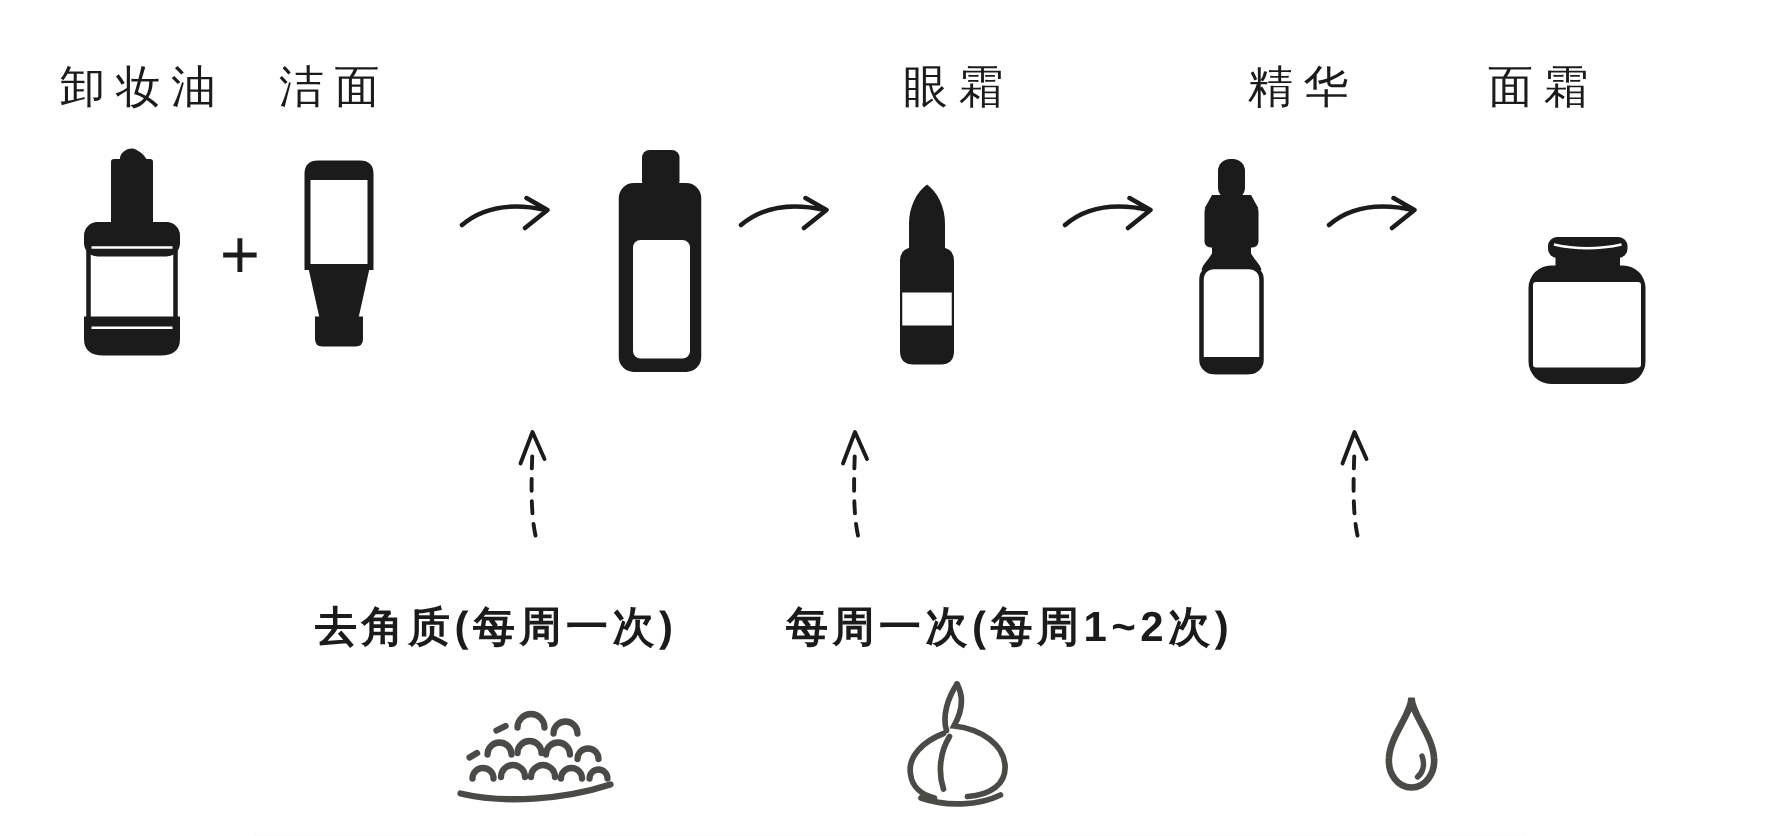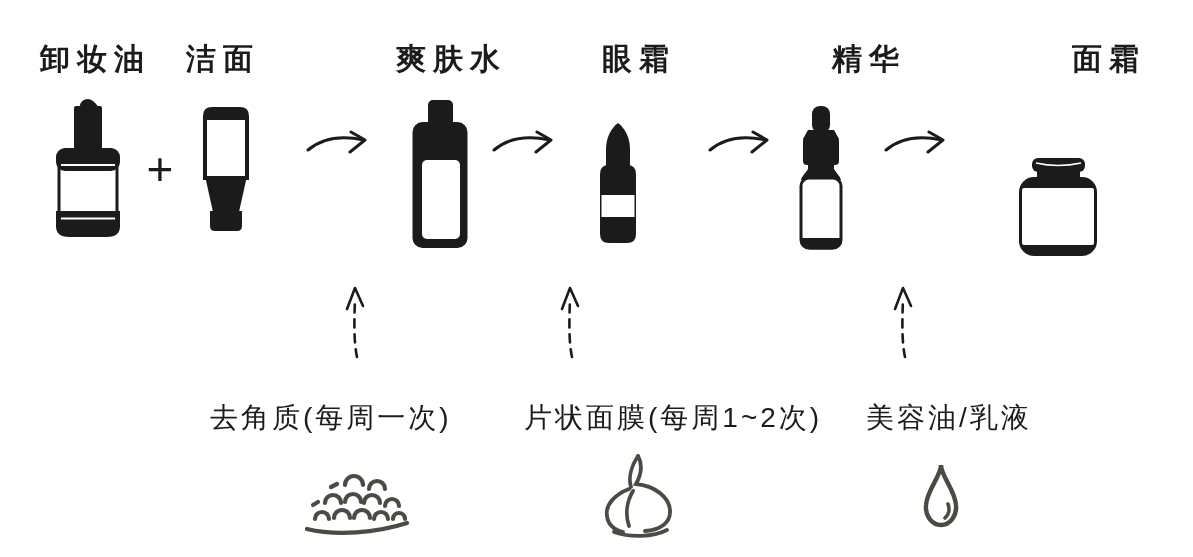--- a/index.html
+++ b/index.html
@@ -14,31 +14,31 @@
     overflow:hidden;
     margin:0 auto;
   }
   .abs{position:absolute;}
   .ink{color:var(--ink,#1b1b1b);}
   .sketch{color:var(--sketch,#4a4a46);}
   .step-label{
     position:absolute;
     top:44px;
     font-size:30px;
-    font-weight:700;
+    font-weight:400;
     letter-spacing:7px;
     color:var(--ink,#1b1b1b);
     white-space:nowrap;
     line-height:1;
   }
   .opt-label{
     position:absolute;
     top:404px;
     font-size:28px;
-    font-weight:400;
+    font-weight:700;
     letter-spacing:3px;
     color:var(--ink,#1b1b1b);
     white-space:nowrap;
     line-height:1;
   }
   .plus{
     position:absolute;
     left:134px;top:146px;
     width:52px;
     text-align:center;
@@ -49,24 +49,23 @@
   }
   svg{display:block;}
 </style>
 </head>
 <body>
 
 <div class="canvas">
 
   <div class="step-label" style="left:40px">卸妆油</div>
   <div class="step-label" style="left:186px">洁面</div>
-  <div class="step-label" style="left:396px">爽肤水</div>
   <div class="step-label" style="left:602px">眼霜</div>
   <div class="step-label" style="left:832px">精华</div>
-  <div class="step-label" style="left:1072px">面霜</div>
+  <div class="step-label" style="left:992px">面霜</div>
 
   <svg class="abs ink" style="left:55px;top:98px" width="66" height="140" viewBox="0 0 66 140">
     <rect x="4" y="60" width="58" height="60" fill="#fff" stroke="currentColor" stroke-width="3"></rect>
     <path d="M25,10 C24,4 29,1 33,1 C36,1 43,6 43,10 Z" fill="currentColor"></path>
     <rect x="19" y="8" width="28" height="45" rx="2" fill="currentColor"></rect>
     <rect x="1" y="50" width="64" height="23" rx="9" fill="currentColor"></rect>
     <line x1="6" y1="67" x2="60" y2="67" stroke="#fff" stroke-width="1.8"></line>
     <path d="M1,113 L65,113 L65,128 Q65,139 52,139 L14,139 Q1,139 1,128 Z" fill="currentColor"></path>
     <line x1="6" y1="120.5" x2="60" y2="120.5" stroke="#fff" stroke-width="1.8"></line>
   </svg>
@@ -133,22 +132,21 @@
   <svg class="abs ink" style="left:559px;top:285px" width="24" height="74" viewBox="0 0 24 74">
     <path d="M13,72 C10,58 10,40 11,14" stroke="currentColor" stroke-width="2.6" fill="none" stroke-dasharray="8 7" stroke-linecap="round"></path>
     <path d="M3,24 L11,3 L19,21" stroke="currentColor" stroke-width="2.6" fill="none" stroke-linecap="round" stroke-linejoin="round"></path>
   </svg>
   <svg class="abs ink" style="left:892px;top:285px" width="24" height="74" viewBox="0 0 24 74">
     <path d="M13,72 C10,58 10,40 11,14" stroke="currentColor" stroke-width="2.6" fill="none" stroke-dasharray="8 7" stroke-linecap="round"></path>
     <path d="M3,24 L11,3 L19,21" stroke="currentColor" stroke-width="2.6" fill="none" stroke-linecap="round" stroke-linejoin="round"></path>
   </svg>
 
   <div class="opt-label" style="left:210px">去角质(每周一次)</div>
-  <div class="opt-label" style="left:524px">片状面膜(每周1~2次)</div>
-  <div class="opt-label" style="left:866px">美容油/乳液</div>
+  <div class="opt-label" style="left:524px">每周一次(每周1~2次)</div>
 
   <svg class="abs sketch" style="left:301px;top:461px" width="112" height="78" viewBox="0 0 112 78">
     <g stroke="currentColor" stroke-width="4.2" fill="none" stroke-linecap="round">
       <path d="M44,24 a9,9 0 0 1 18,0"></path>
       <path d="M68,28 a8,8 0 0 1 16,0"></path>
       <path d="M24,42 a8,8 0 0 1 16,0"></path>
       <path d="M44,41 a8,8 0 0 1 16,0"></path>
       <path d="M63,42 a8,8 0 0 1 16,0"></path>
       <path d="M84,45 a7,7 0 0 1 14,0"></path>
       <path d="M14,58 a7,7 0 0 1 14,0"></path>

